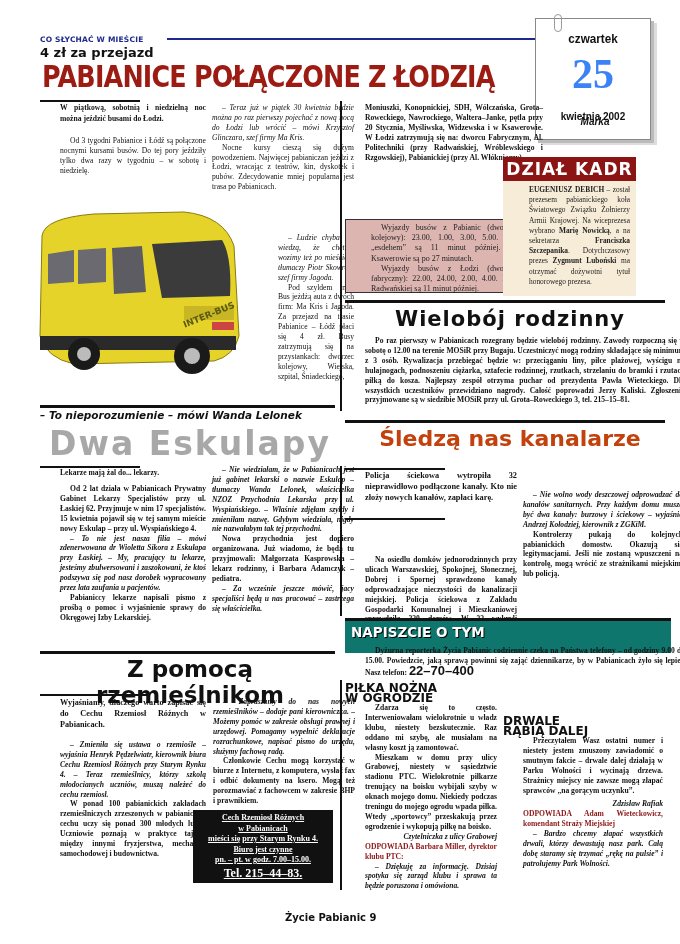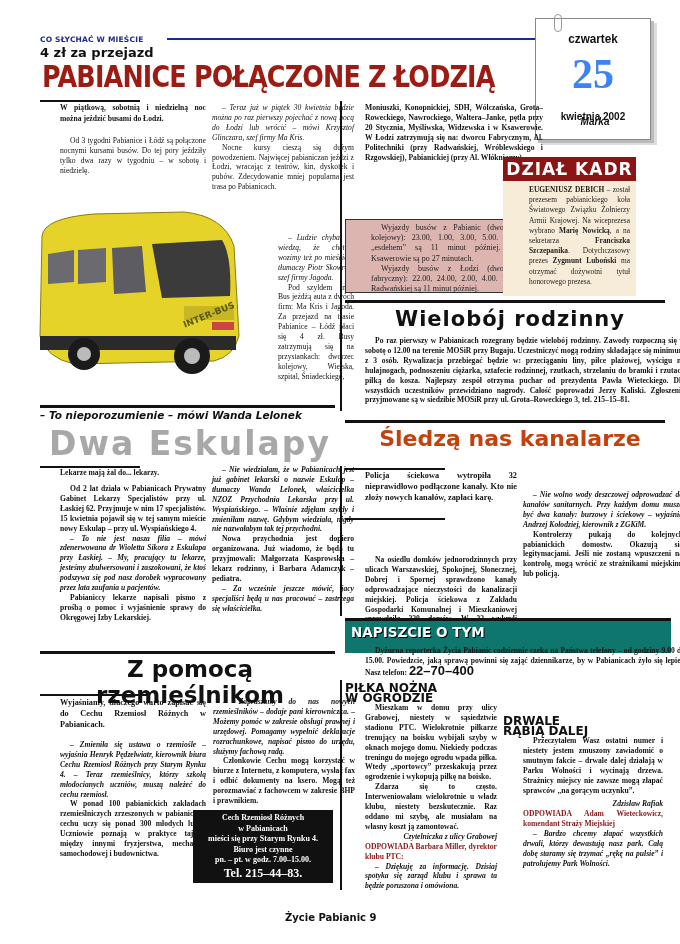--- a/index.html
+++ b/index.html
@@ -45,21 +45,21 @@
   #esk-kicker { left:40px; top:409px; font-family:"DejaVu Sans", sans-serif; font-weight:bold; font-style:italic; font-size:10.5px; }
   #esk-title { left:40px; top:424px; width:300px; text-align:center; font-family:"DejaVu Sans", sans-serif; font-weight:bold; font-size:33px; color:#a8a8a8; letter-spacing:2px; }
   
   #sledza-title { left:345px; top:426px; width:330px; text-align:center; font-family:"DejaVu Sans", sans-serif; font-weight:bold; font-size:22px; color:#c2410c; }
   
   #napisz-title { left:345px; top:621px; width:326px; height:32px; background:#0f766e; color:#fff; font-family:"DejaVu Sans", sans-serif; font-weight:bold; font-size:13.5px; line-height:22px; padding-left:6px; box-sizing:border-box; text-shadow:1px 1px 0 #000; }
   
   #pomoc-title { left:40px; top:656px; width:300px; text-align:center; font-family:"DejaVu Sans", sans-serif; font-weight:bold; font-size:23px; }
   
   #cech-box { left:193px; top:810px; width:140px; height:73px; background:#111; color:#fff; text-align:center; padding-top:3px; box-sizing:border-box; }
-  #cech-box .l { font-family:"Liberation Serif", serif; font-size:8px; line-height:10.5px; font-weight:bold; }
+  #cech-box .l { font-family:"Liberation Serif", serif; font-size:8px; line-height:10.5px; font-weight:bold;text-decoration:underline; }
   #cech-box .tel { font-size:12px; line-height:14px; }
 
   #footer { left:285px; top:912px; font-family:"DejaVu Sans", sans-serif; font-weight:bold; font-size:10px; }
   .vline { position:absolute; width:2px; background:#111; }
   .hline { position:absolute; height:1.5px; background:#111; }
   .sub { font-family:"DejaVu Sans", sans-serif; font-weight:bold; font-size:12px; line-height:10px; }
 </style>
 </head>
 <body>
 
@@ -164,22 +164,22 @@
 
 <div class="rule-top" style="left:345px; top:618px; width:326px;"></div>
 <div class="abs" id="napisz-title">NAPISZCIE O TYM</div>
 <div class="abs txt b" style="left:345px; top:646px; width:320px;">
   <p><span>Dyżurna reporterka Życia Pabianic codziennie czeka na Państwa telefony – od godziny 9.00 do 15.00. Powiedzcie, jaką sprawą powinni się zająć dziennikarze, by w Pabianicach żyło się lepiej. Nasz telefon:</span> <span style="font-size:13px; font-family:'Liberation Sans', sans-serif;">22–70–400</span></p>
 </div>
 <div class="abs" style="left:345px; top:683px; width:152px;">
   <div class="sub">PIŁKA NOŻNA</div>
   <div class="sub">W OGRODZIE</div>
   <div class="txt b">
+    <p>Zdarza się to często. Interweniowałam wielokrotnie u władz klubu, niestety bezskutecznie. Raz oddano mi szybę, ale musiałam na własny koszt ją zamontować.</p>
     <p>Mieszkam w domu przy ulicy Grabowej, niestety w sąsiedztwie stadionu PTC. Wielokrotnie piłkarze trenujący na boisku wybijali szyby w oknach mojego domu. Niekiedy podczas treningu do mojego ogrodu wpada piłka. Wtedy „sportowcy” przeskakują przez ogrodzenie i wykopują piłkę na boisko.</p>
-    <p>Zdarza się to często. Interweniowałam wielokrotnie u władz klubu, niestety bezskutecznie. Raz oddano mi szybę, ale musiałam na własny koszt ją zamontować.</p>
     <p class="i" style="text-align:right;">Czytelniczka z ulicy Grabowej</p>
     <p class="noi red">ODPOWIADA Barbara Miller, dyrektor klubu PTC:</p>
     <p class="i">– Dziękuję za informację. Dzisiaj spotyka się zarząd klubu i sprawa ta będzie poruszona i omówiona.</p>
   </div>
 </div>
 <div class="abs" style="left:503px; top:716px; width:160px;">
   <div class="sub">DRWALE</div>
   <div class="sub">RĄBIĄ DALEJ</div>
   <div class="txt b">
     <p>Przeczytałem Wasz ostatni numer i niestety jestem zmuszony zawiadomić o smutnym fakcie – drwale dalej działają w Parku Wolności i wycinają drzewa. Strażnicy miejscy nie zawsze mogą złapać sprawców „na gorącym uczynku”.</p>

